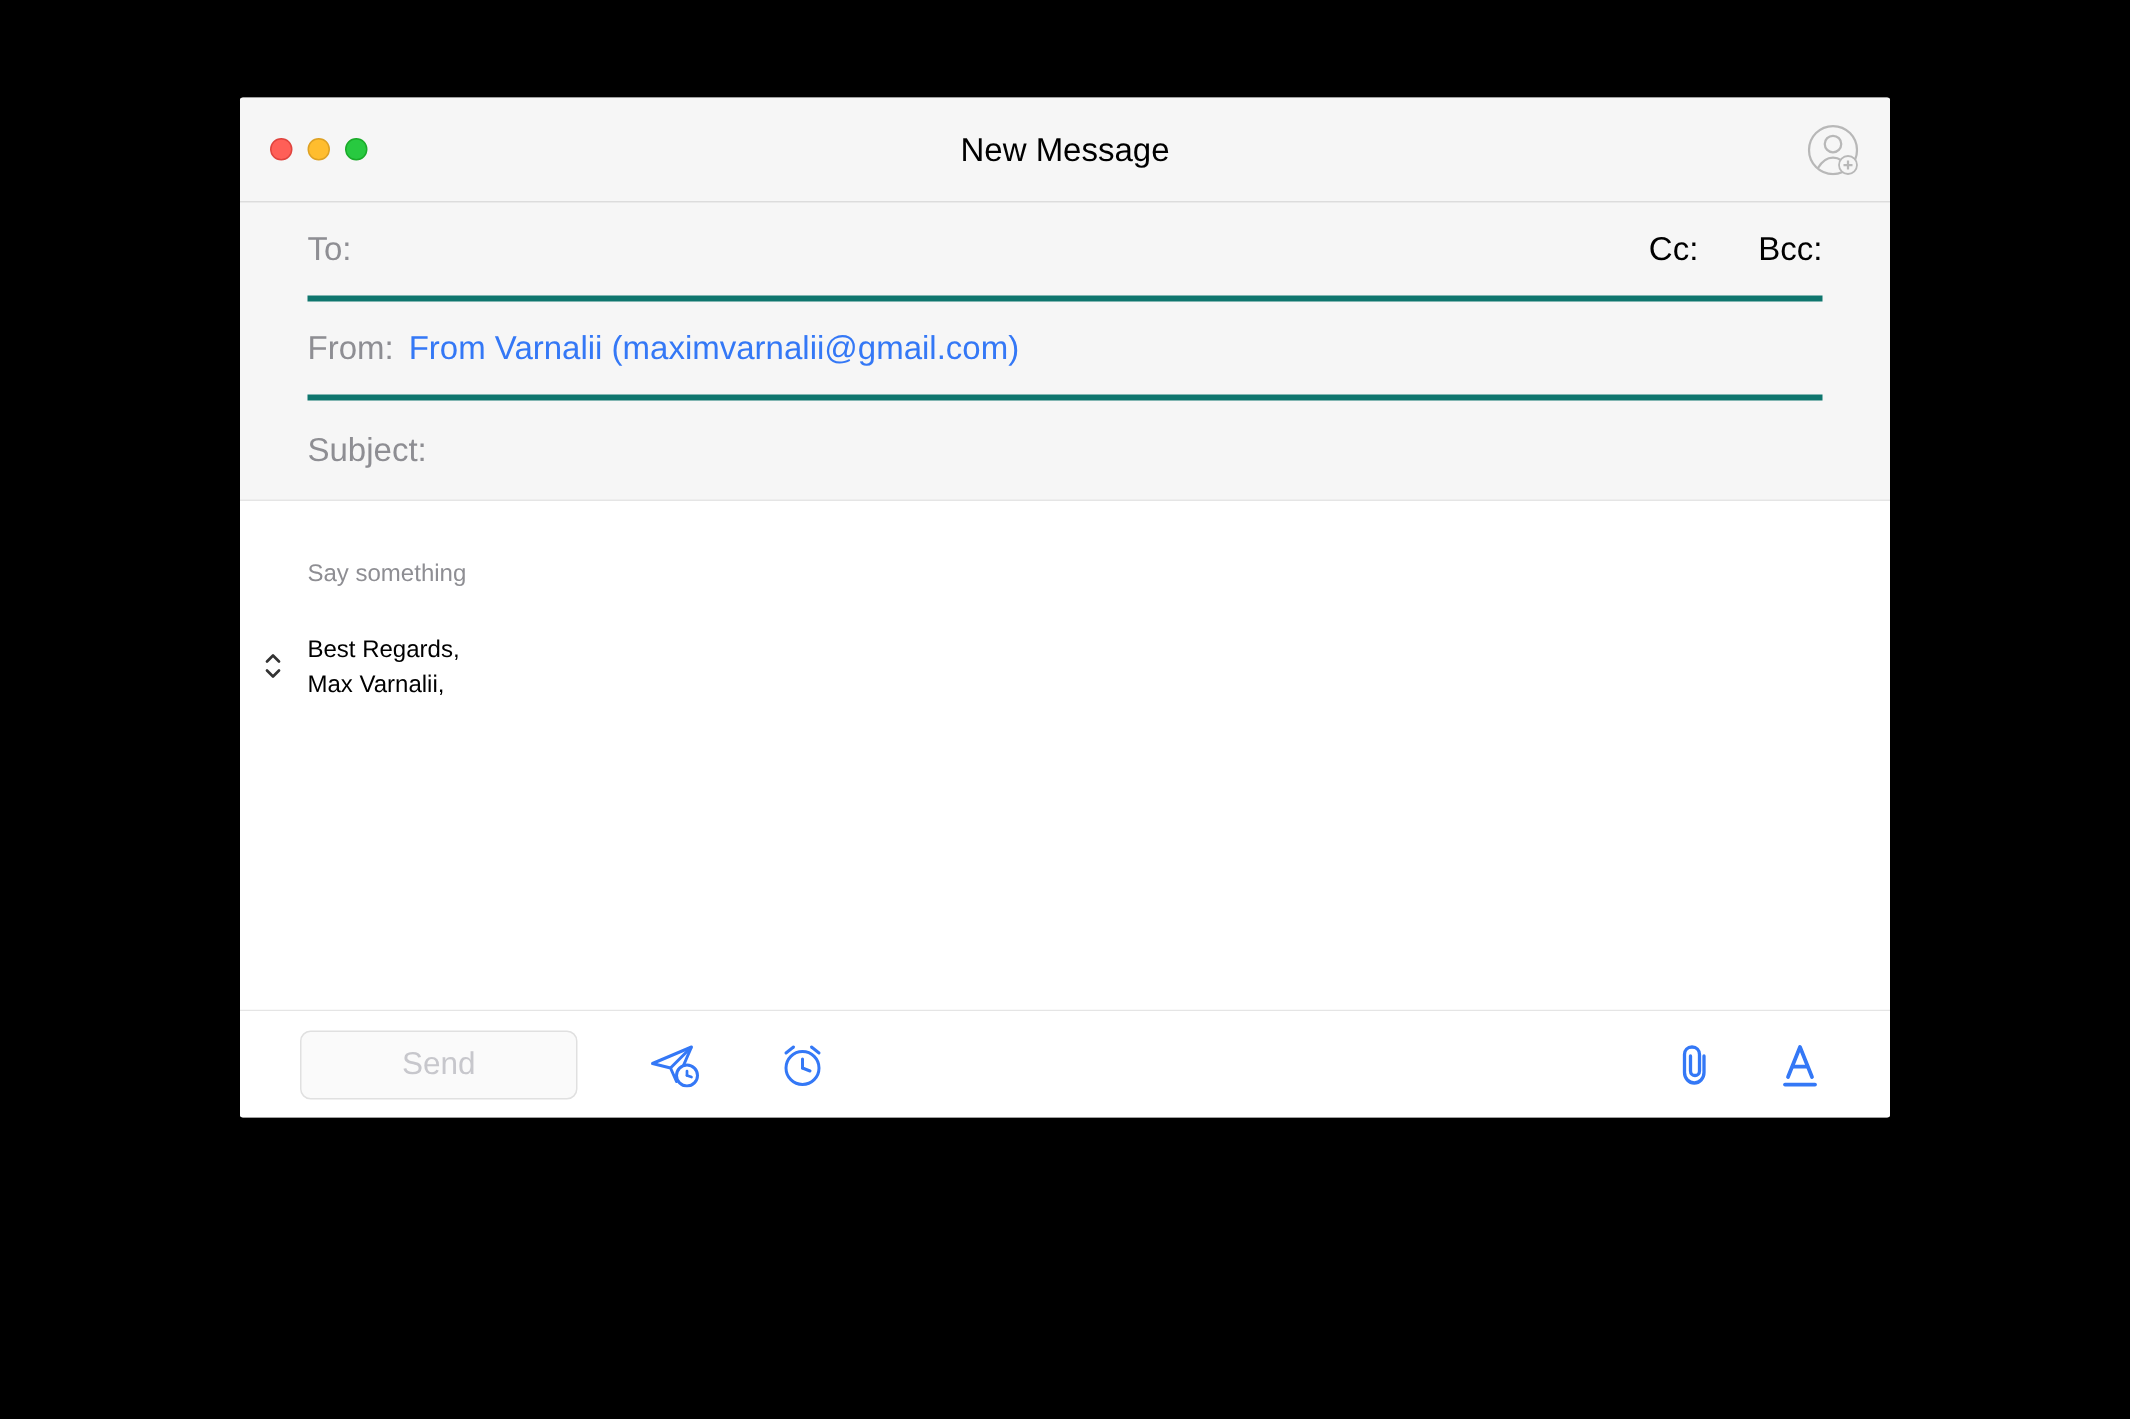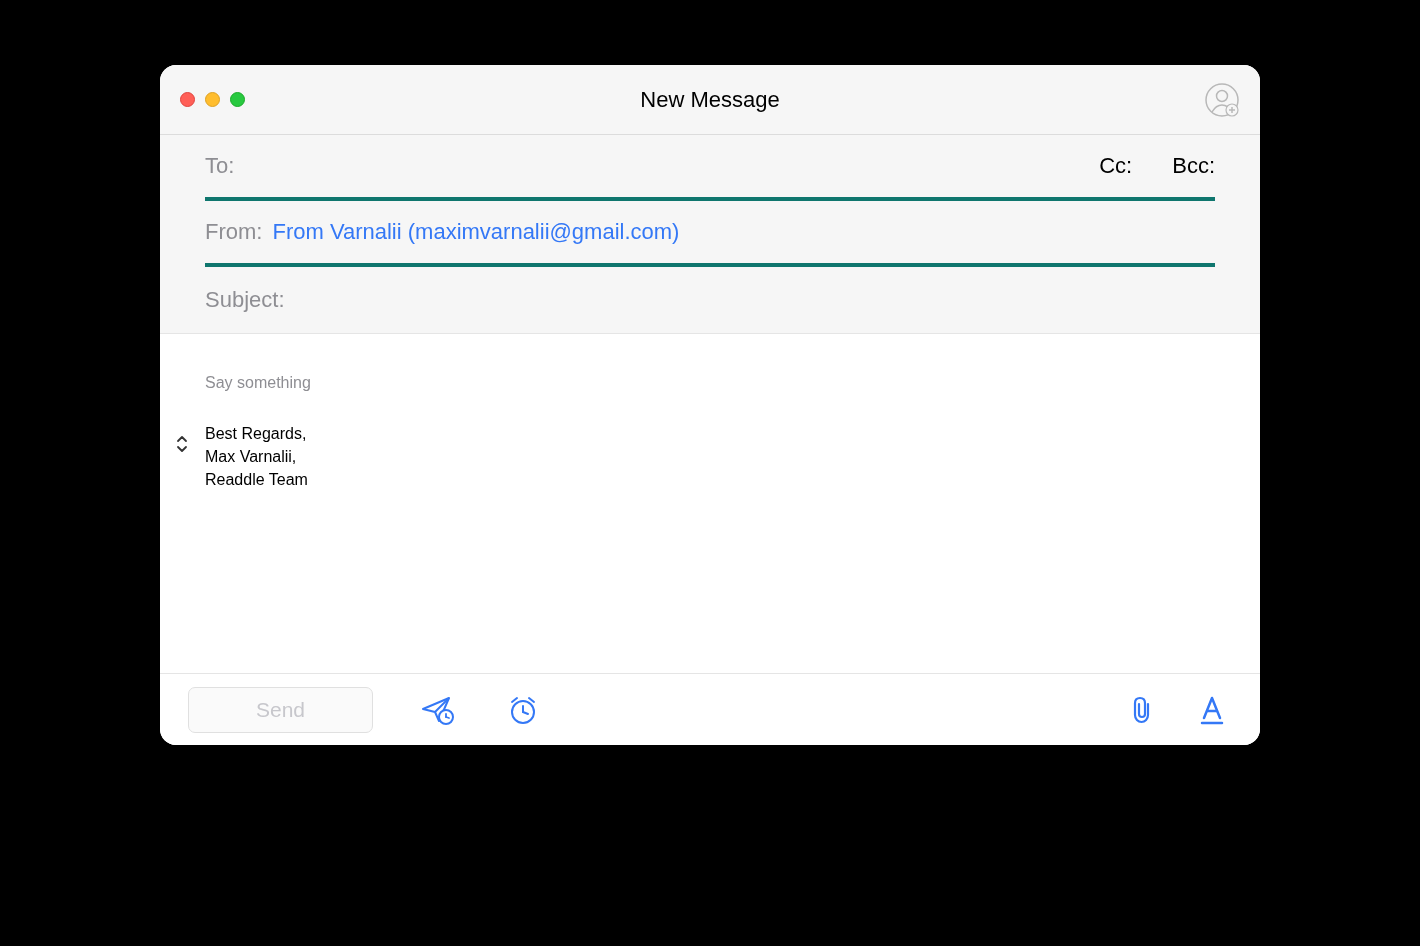--- a/index.html
+++ b/index.html
@@ -14,21 +14,21 @@
       font-family: -apple-system, BlinkMacSystemFont, "Helvetica Neue", Helvetica, Arial, sans-serif;
       display: flex;
       align-items: flex-start;
       justify-content: center;
       padding-top: 65px;
     }
     .window {
       width: 1100px;
       height: 680px;
       background: #fff;
-      border-radius: 16px;
+      border-radius: 2px;
       overflow: hidden;
       box-shadow: 0 20px 60px rgba(0,0,0,0.5);
       display: flex;
       flex-direction: column;
     }
     .titlebar {
       height: 70px;
       background: #f6f6f6;
       border-bottom: 1px solid #dcdcdc;
       display: flex;
@@ -130,21 +130,21 @@
     .signature {
       color: #000;
       line-height: 1.45;
     }
     .toolbar {
       height: 72px;
       background: #fff;
       border-top: 1px solid #e5e5e5;
       display: flex;
       align-items: center;
-      padding: 0 28px;
+      padding: 0 40px;
     }
     .send-btn {
       width: 185px;
       height: 46px;
       border: 1px solid #e0e0e0;
       border-radius: 7px;
       background: #fafafa;
       color: #c7c7cc;
       font-size: 21px;
       font-family: inherit;
@@ -217,21 +217,20 @@
     <div class="body-placeholder">Say something</div>
     <div class="signature-toggle">
       <svg width="14" height="20" viewBox="0 0 14 20">
         <path d="M 3 7 L 7 3 L 11 7" fill="none" stroke="#333" stroke-width="1.8" stroke-linecap="round" stroke-linejoin="round"></path>
         <path d="M 3 13 L 7 17 L 11 13" fill="none" stroke="#333" stroke-width="1.8" stroke-linecap="round" stroke-linejoin="round"></path>
       </svg>
     </div>
     <div class="signature">
       <div>Best Regards,</div>
       <div>Max Varnalii,</div>
-      <div>Readdle Team</div>
     </div>
   </div>
 
   <div class="toolbar">
     <button class="send-btn" disabled="">Send</button>
     <div class="toolbar-icon">
       <svg width="34" height="30" viewBox="0 0 34 30">
         <path d="M 2 14 L 28 3 L 18 26 L 14 17 Z" fill="none" stroke="#3478f6" stroke-width="2" stroke-linejoin="round"></path>
         <path d="M 14 17 L 28 3" fill="none" stroke="#3478f6" stroke-width="2"></path>
         <circle cx="25" cy="22" r="7" fill="#fff" stroke="#3478f6" stroke-width="2"></circle>

